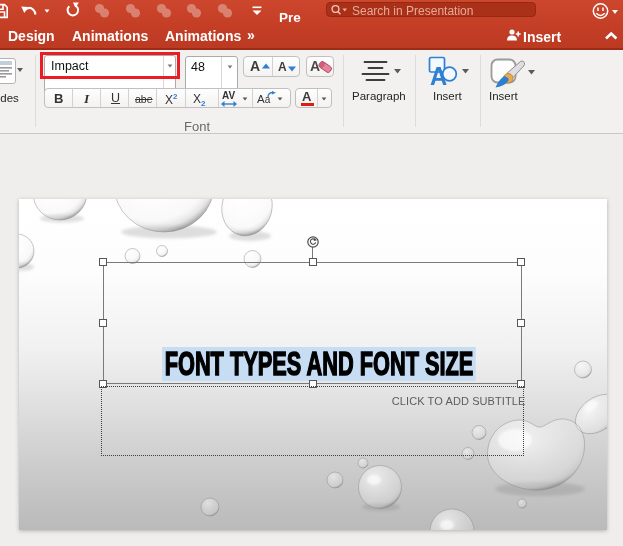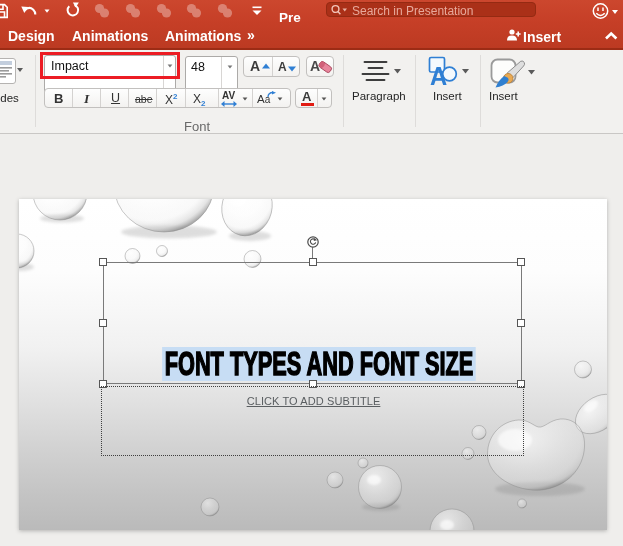--- a/index.html
+++ b/index.html
@@ -34,22 +34,22 @@
   
   .slide{position:absolute;left:19px;top:199px;width:588px;height:331px;
     background:linear-gradient(180deg,#ffffff 0%,#fdfdfd 22%,#f1f1f1 45%,#e0e0e0 62%,#cfcfcf 78%,#c3c3c3 90%,#bababa 100%);
     box-shadow:0 1px 4px rgba(0,0,0,0.25);}
   .selbox{position:absolute;left:102.5px;top:261.5px;width:419px;height:122px;
     border:1px solid #7a7a7a;box-sizing:border-box;}
   .handle{position:absolute;width:8px;height:8px;background:#fff;border:1px solid #565656;
     box-sizing:border-box;}
   .dotbox{position:absolute;left:101px;top:385.5px;width:423px;height:70.5px;
     border:1px dotted #3f3f3f;box-sizing:border-box;}
-  .subtitle{position:absolute;left:101.5px;top:395px;width:424px;text-align:center;
-    font-size:11px;letter-spacing:0.1px;color:#5a5e61;text-decoration:underline;}
+  .subtitle{position:absolute;left:101.5px;top:395px;width:424px;text-align:right;
+    font-size:11px;letter-spacing:0.1px;color:#5a5e61;}
   .titletext{position:absolute;left:319px;top:347px;transform:translateX(-50%) scaleX(0.64);
     transform-origin:center;background:#c7ddf4;color:#000;font-weight:bold;font-size:34px;
     line-height:32px;-webkit-text-stroke:1.5px #000;padding:0 4px 2px;white-space:nowrap;}
 </style>
 </head>
 <body>
 <div class="page">
 
   <div class="header"></div>
 

